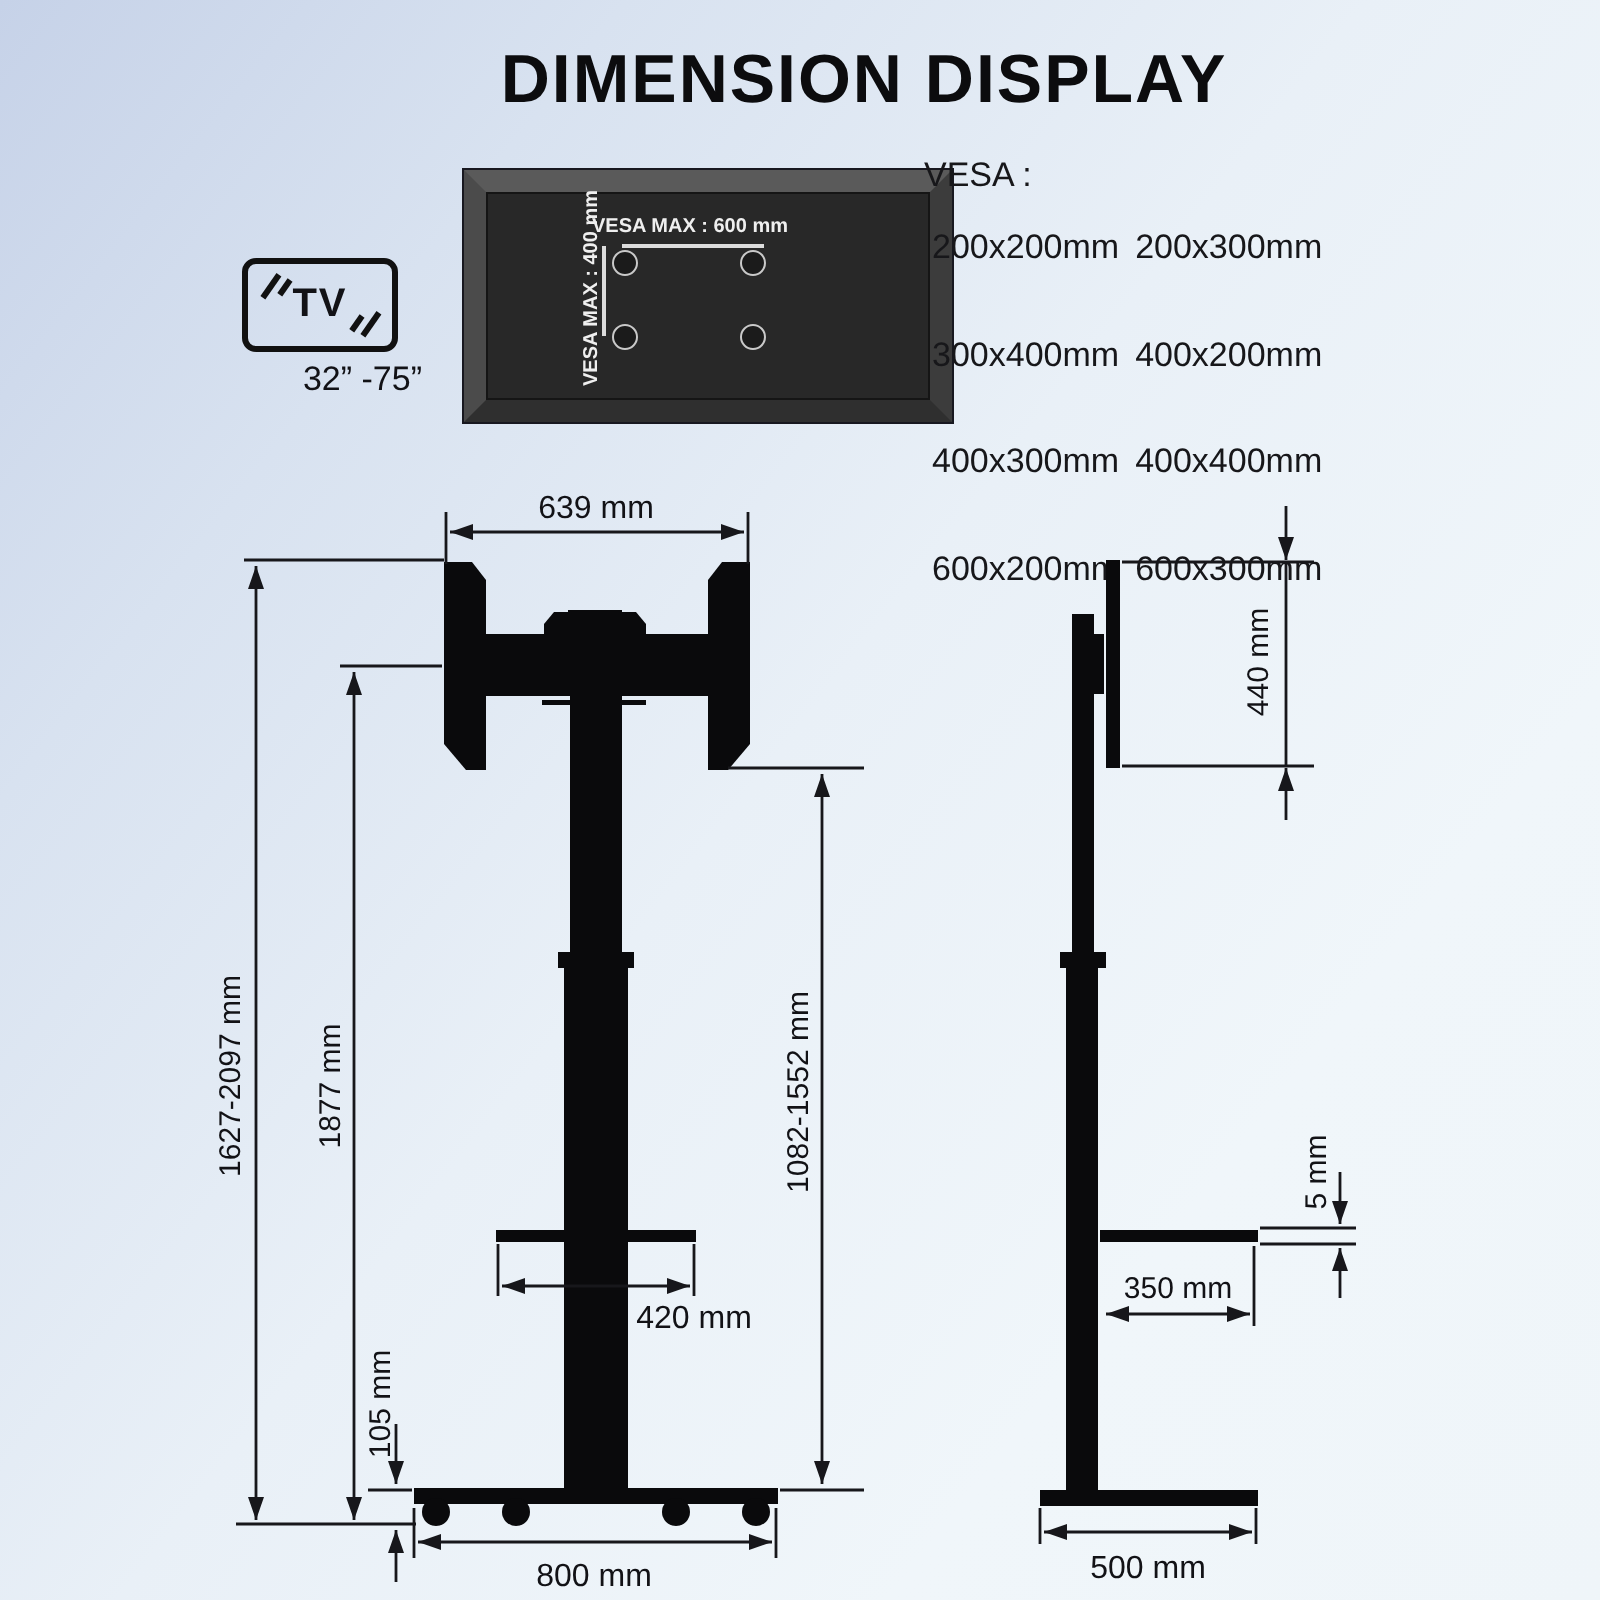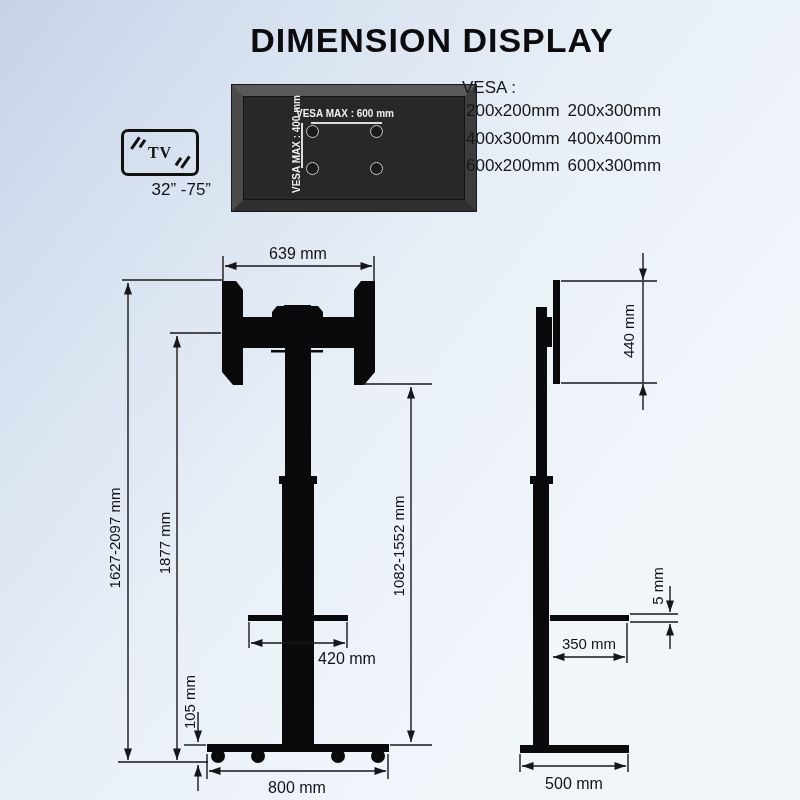--- a/index.html
+++ b/index.html
@@ -8,21 +8,21 @@
     background:linear-gradient(128deg,#c6d2e8 0%,#d8e2f0 22%,#e9f0f7 48%,#f0f6fa 75%,#eff5f9 100%);
     font-family:"Liberation Sans",sans-serif;color:#121216;
   }
   .abs{position:absolute;}
   
   .title{left:0;top:21px;width:100%;text-align:center;font-size:34px;font-weight:bold;
          letter-spacing:1px;color:#0c0c0e;white-space:nowrap;padding-left:32px;}
   
   .tv-box{left:121px;top:129px;width:78px;height:47px;border:3px solid #111;border-radius:7px;
           display:flex;align-items:center;justify-content:center;box-sizing:border-box;}
-  .tv-label{font-size:16px;font-weight:bold;letter-spacing:1px;font-family:Liberation Serif, serif;}
+  .tv-label{font-size:20px;font-weight:bold;letter-spacing:1px;}
   .shine{position:absolute;width:2.5px;background:#111;transform:rotate(35deg);}
   .s1{left:10px;top:4px;height:14px;}
   .s2{left:17px;top:7px;height:9px;}
   .s3{right:17px;bottom:7px;height:9px;}
   .s4{right:10px;bottom:4px;height:14px;}
   .tv-size{left:111px;top:180px;width:100px;text-align:right;font-size:17px;}
   
   .plate{left:232px;top:85px;width:244px;height:126px;box-sizing:border-box;
          border:11px solid;border-color:#5a5a5a #3c3c3c #2f2f2f #4b4b4b;background:#282828;
          outline:1px solid #181820;box-shadow:inset 0 0 0 1px #151515;}
@@ -32,21 +32,21 @@
   .plate .v-label{left:53px;top:48px;transform:translate(-50%,-50%) rotate(-90deg);font-size:10px;
                   font-weight:bold;color:#efefef;white-space:nowrap;}
   .plate .v-line{left:58px;top:27px;width:2px;height:45px;background:#dcdcdc;}
   .hole{position:absolute;width:13px;height:13px;border:1.5px solid #c9c9c9;border-radius:50%;
         background:#1b1b1b;box-sizing:border-box;}
   .h1{left:63px;top:29px;} .h2{left:127px;top:29px;}
   .h3{left:63px;top:66px;} .h4{left:127px;top:66px;}
   
   .vesa-list{left:462px;top:78px;width:216px;font-size:17px;line-height:19.4px;
              color:#17171a;white-space:nowrap;}
-  .vesa-list .cell{display:inline-block;margin:4px 4px;}
+  .vesa-list .cell{display:inline-block;margin:17px 4px;}
   svg{position:absolute;left:0;top:0;}
   svg text{font-family:"Liberation Sans",sans-serif;fill:#121216;}
   .dim{stroke:#17171b;stroke-width:1.4;fill:none;}
   .ink{fill:#0a0a0c;stroke:none;}
 </style>
 </head>
 <body>
 
 <div class="stage">
 
@@ -68,20 +68,21 @@
     <div class="abs v-line"></div>
     <div class="hole h1"></div>
     <div class="hole h2"></div>
     <div class="hole h3"></div>
     <div class="hole h4"></div>
   </div>
 
   <div class="abs vesa-list">
     <div>VESA :</div>
     <div><span class="cell">200x200mm</span><span class="cell">200x300mm</span></div>
+    <div><span class="cell">300x400mm</span><span class="cell">400x200mm</span></div>
     <div><span class="cell">400x300mm</span><span class="cell">400x400mm</span></div>
     <div><span class="cell">600x200mm</span><span class="cell">600x300mm</span></div>
   </div>
 
   <svg width="800" height="800" viewBox="0 0 800 800">
     <defs>
       <marker id="ae" markerUnits="userSpaceOnUse" markerWidth="14" markerHeight="10" refX="12" refY="4.5" orient="auto">
         <path d="M0.5,0.5 L12,4.5 L0.5,8.5 Z" fill="#17171b"></path>
       </marker>
       <marker id="as" markerUnits="userSpaceOnUse" markerWidth="14" markerHeight="10" refX="12" refY="4.5" orient="auto-start-reverse">

